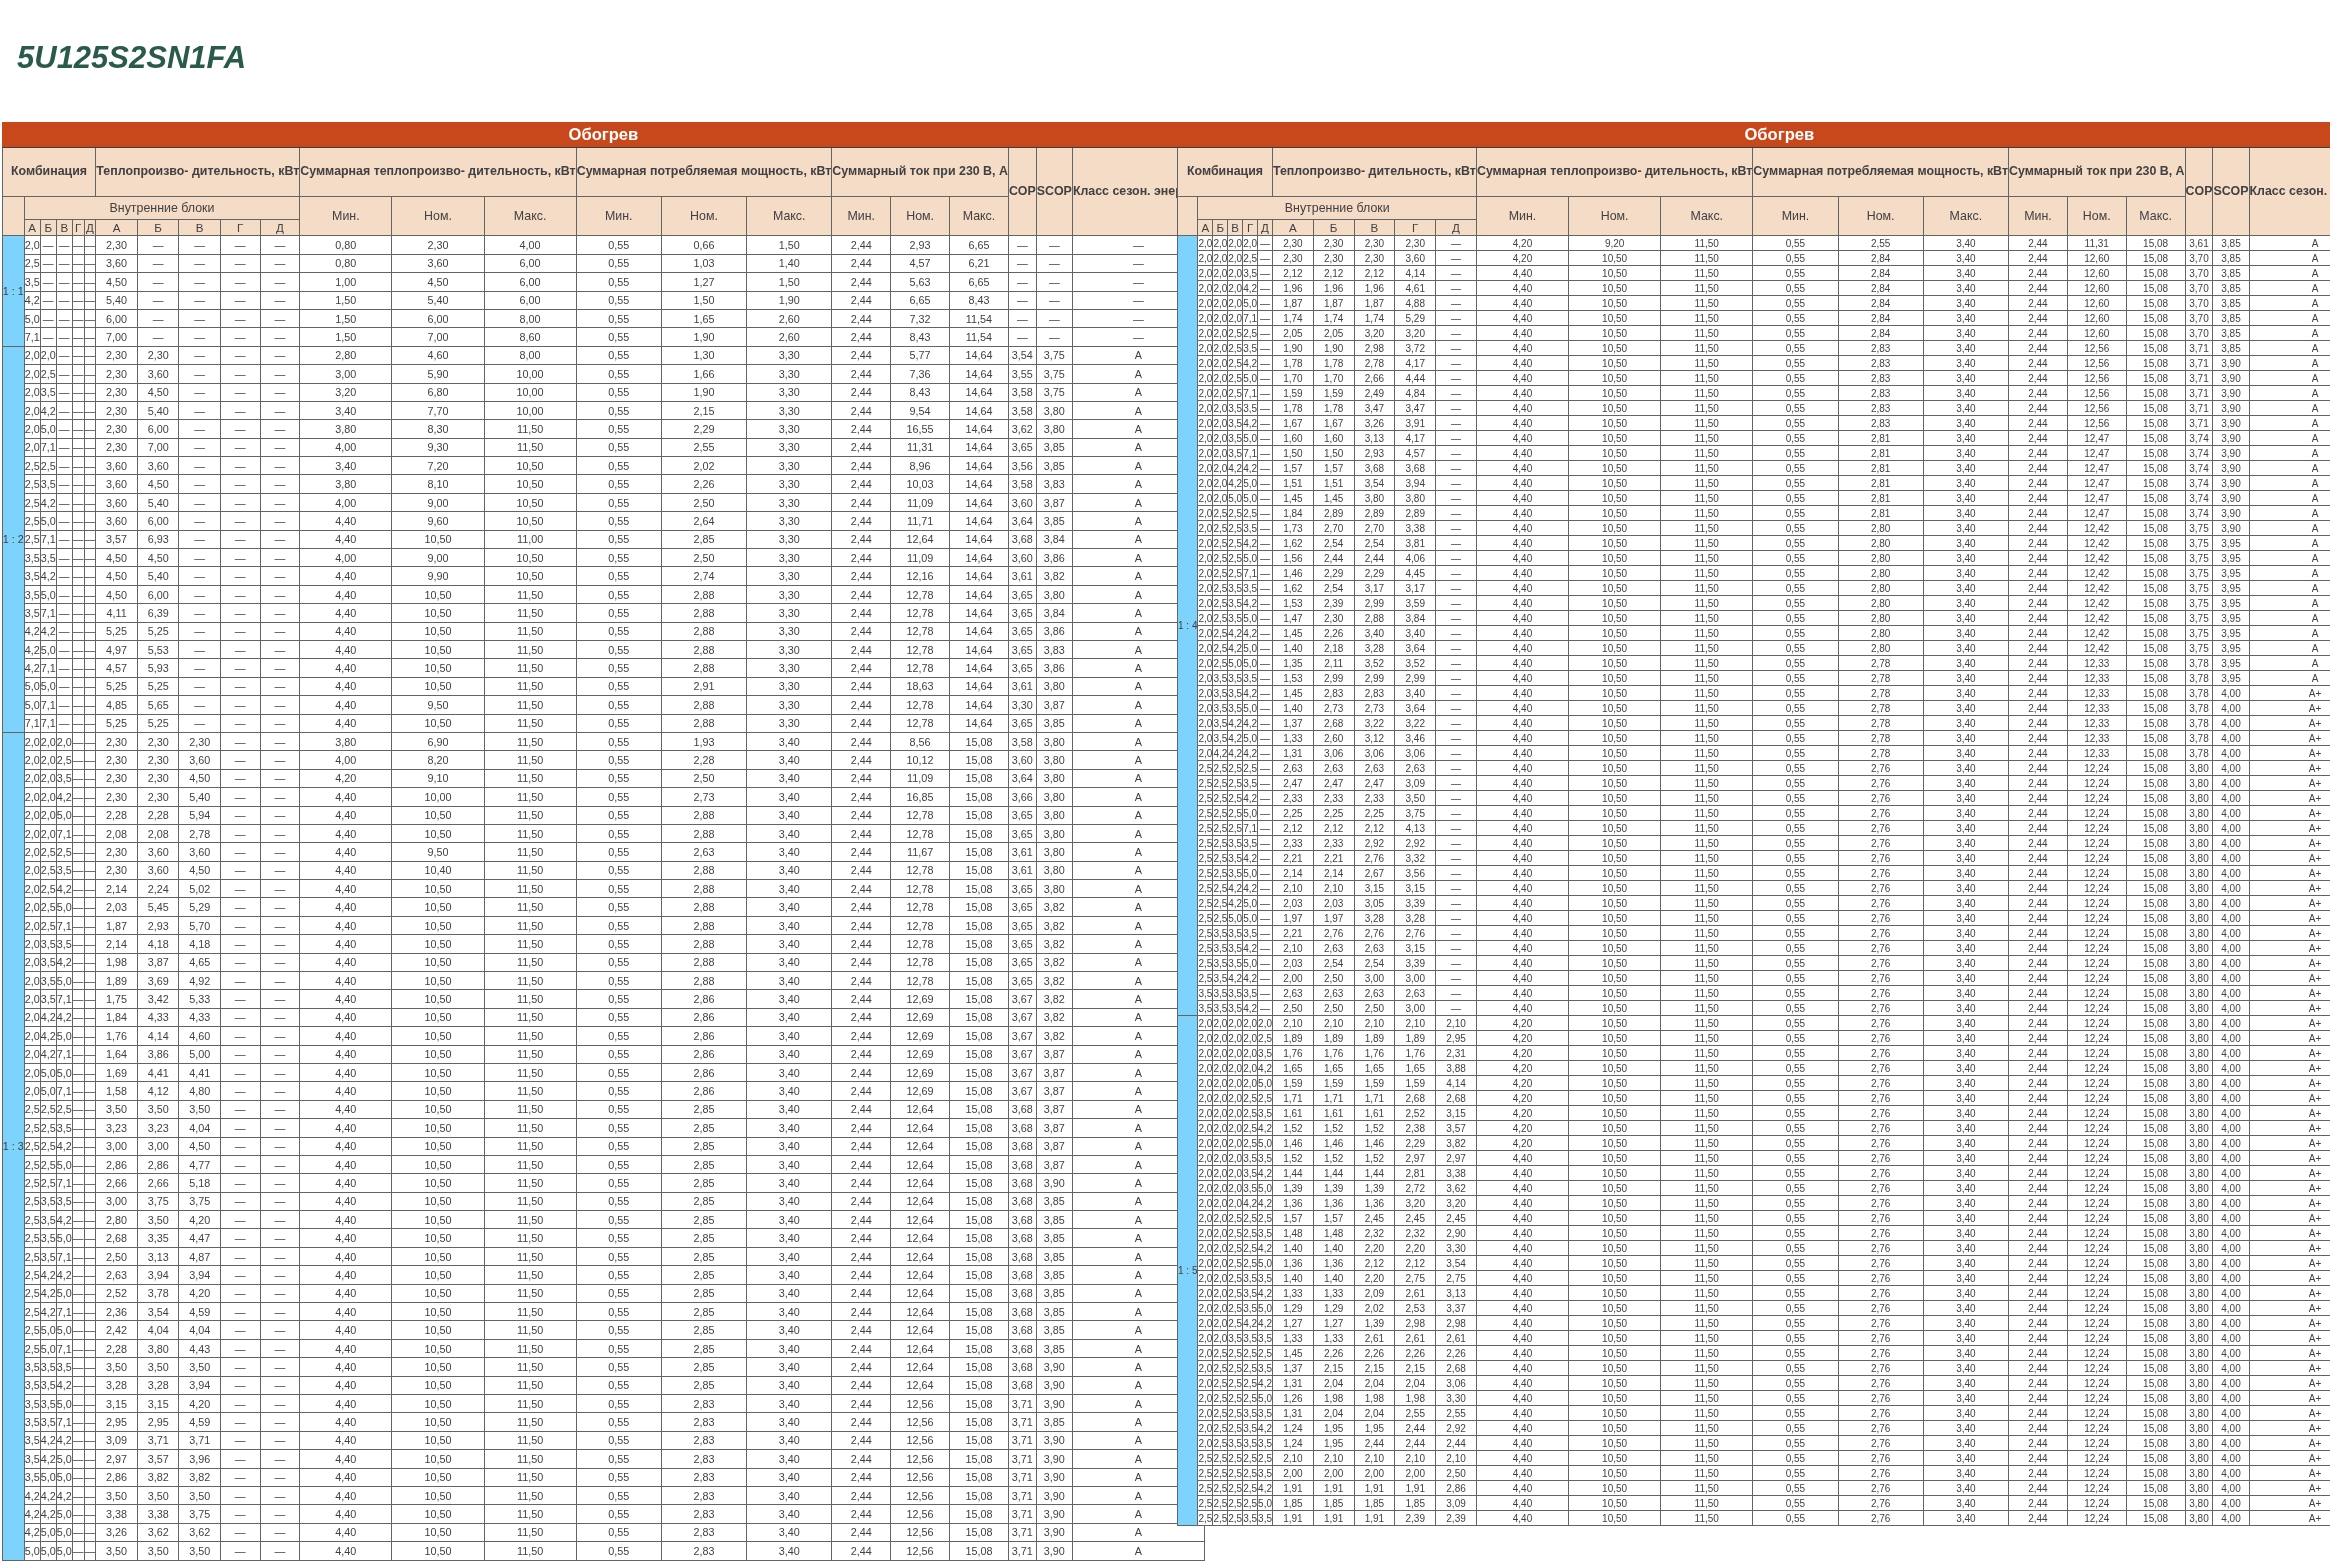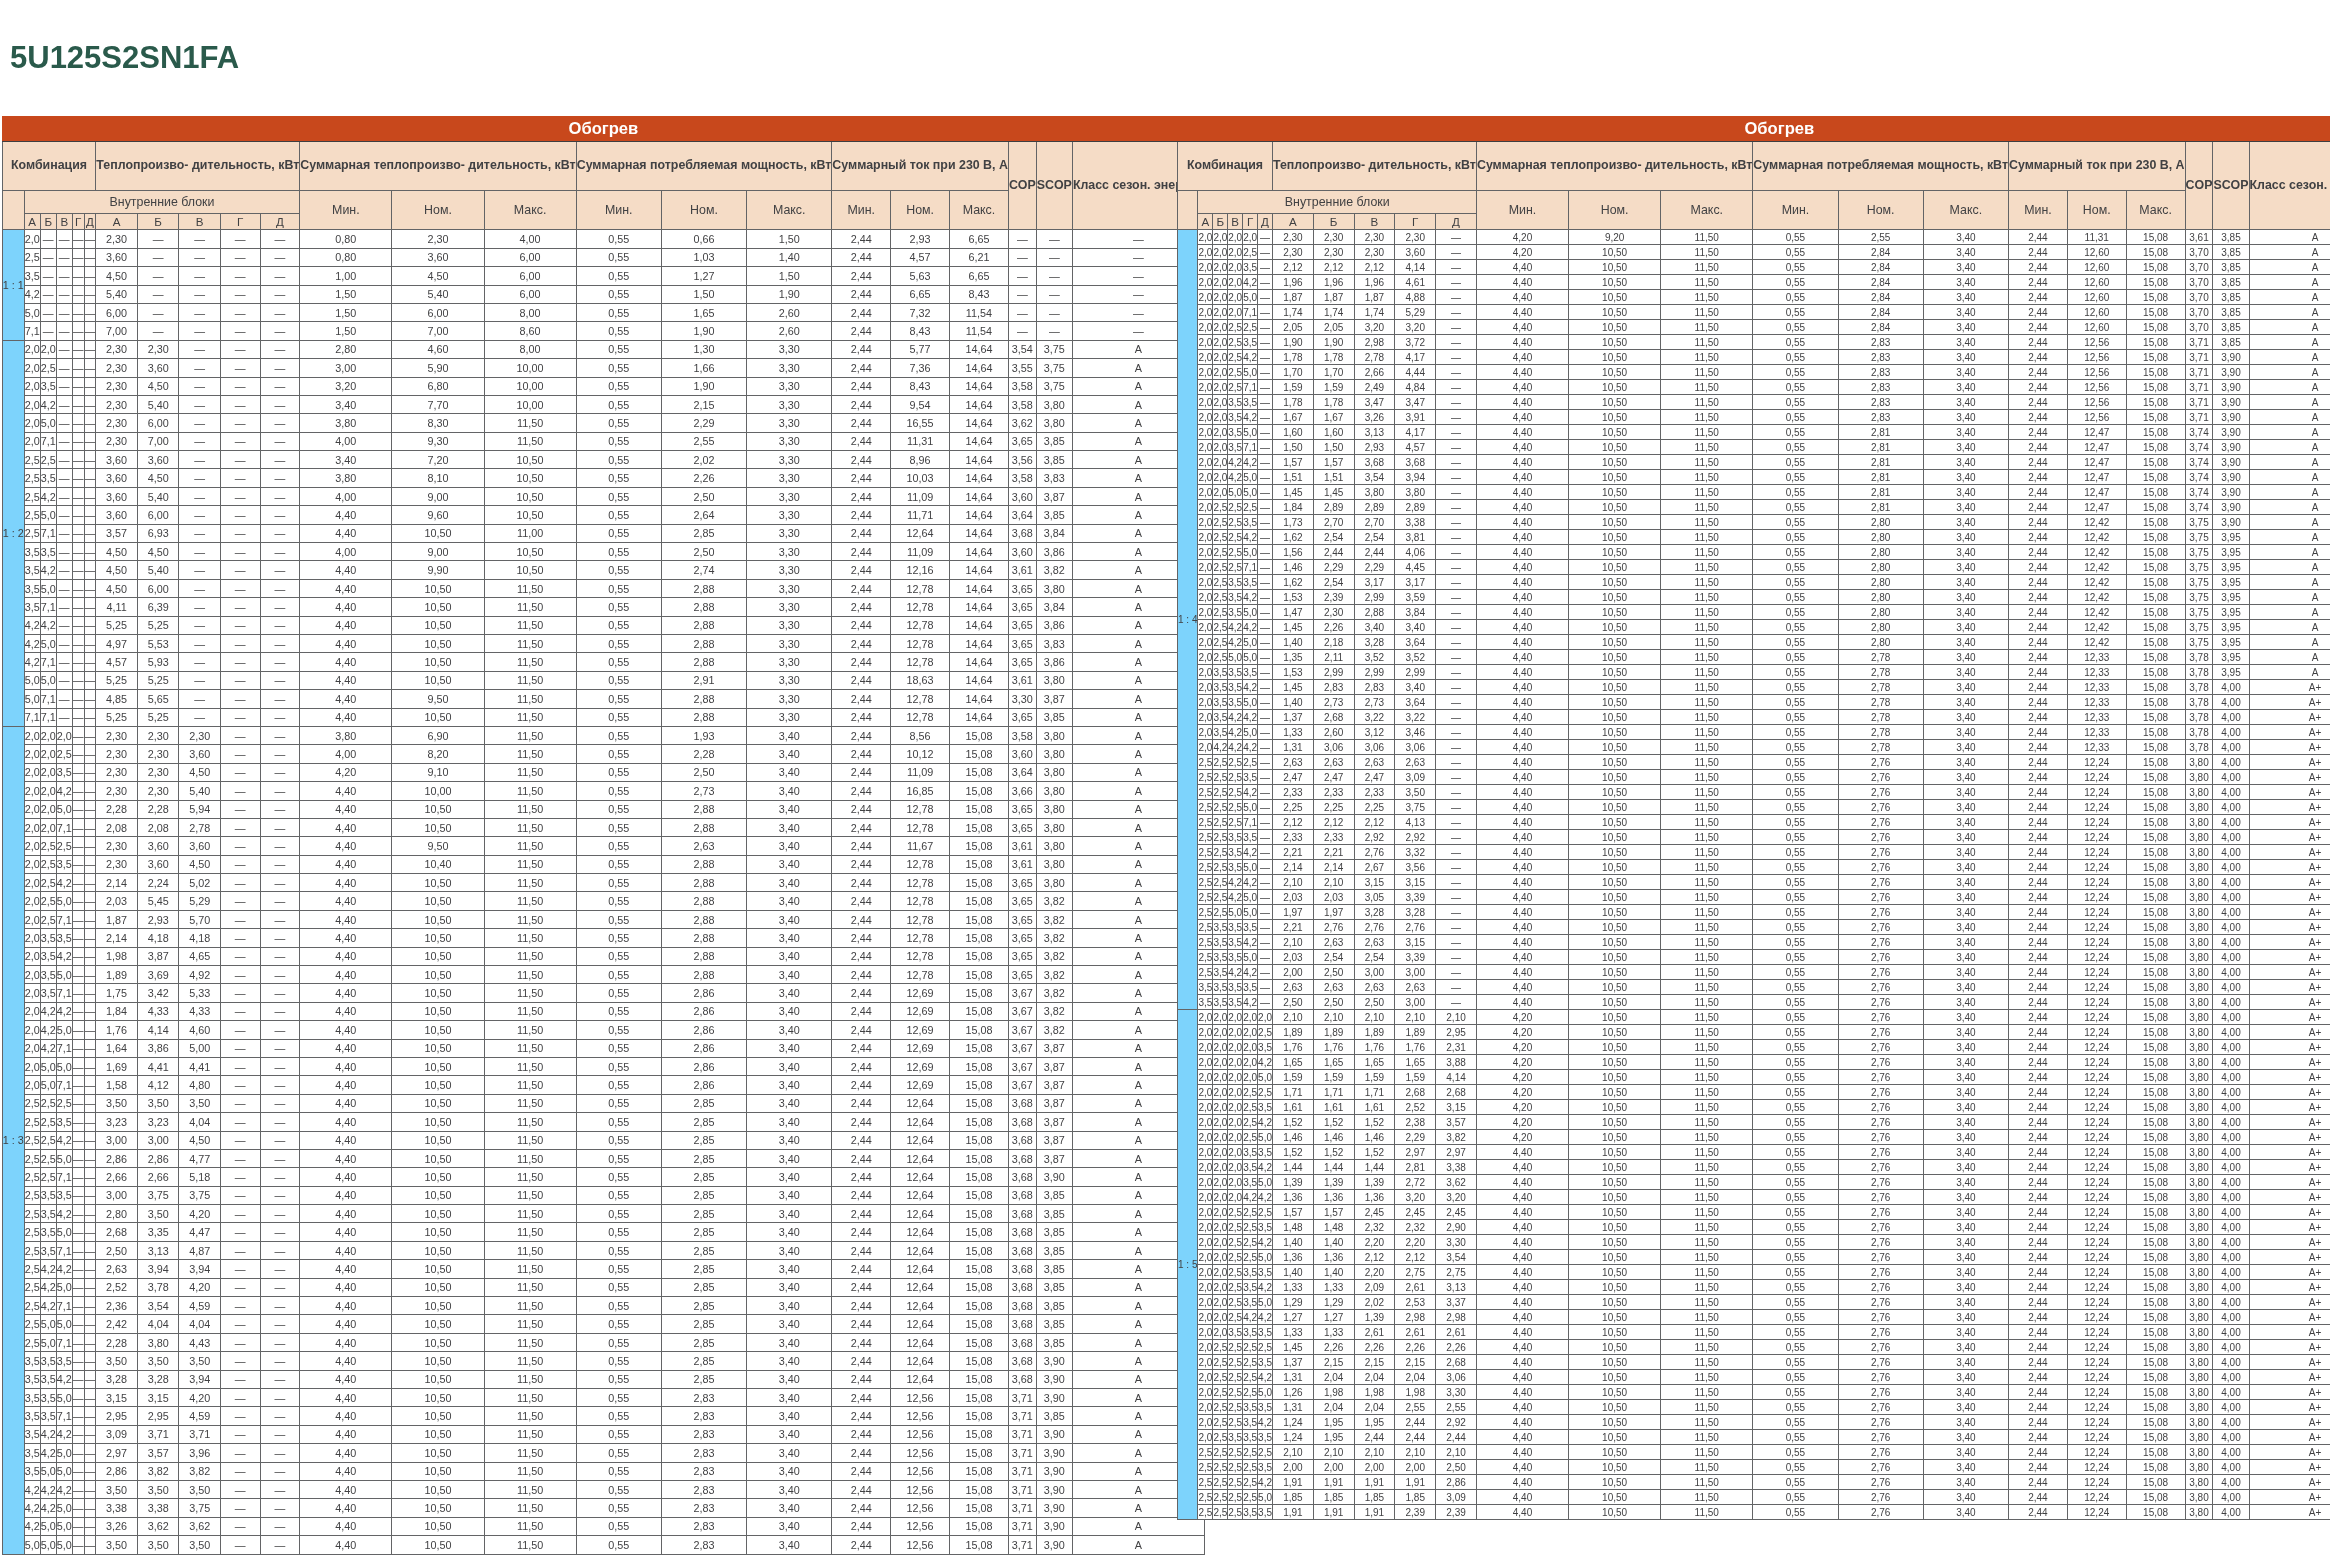--- a/index.html
+++ b/index.html
@@ -1,24 +1,24 @@
 <!DOCTYPE html>
 <html style="font-size:13.3px"><head>
 <meta charset="utf-8">
 <style>
   html,body{margin:0;padding:0}
   body{
     width:2330px;height:1566px;background:#ffffff;position:relative;overflow:hidden;
     font-family:"Liberation Sans", sans-serif;
   }
   .page-title{
-    position:absolute;left:10px;top:40px;font-size:31px;font-weight:bold;
-    color:#2a5a4b;letter-spacing:0px;
+    position:absolute;left:17px;top:40px;font-size:31px;font-weight:bold;
+    color:#2a5a4b;letter-spacing:0px;font-style:italic;
   }
-  .twrap{position:absolute;top:116px}
+  .twrap{position:absolute;top:122px}
   #left-wrap{left:1.7px;width:1166px}
   #right-wrap{left:1177px;width:1149px}
   table.grid{border-collapse:collapse;table-layout:fixed;border:1.7px solid #3e3e40;background:#fff}
   .grid th,.grid td{
     border:0.8px solid #636466;text-align:center;vertical-align:middle;
     padding:0;color:#414143;overflow:hidden;white-space:nowrap;
   }
   tr.band th{
     background:#c8481c;color:#ffffff;font-size:16.6px;font-weight:bold;height:24px;
     border-left-color:#c8481c;border-right-color:#c8481c;border-top-color:#c8481c;

